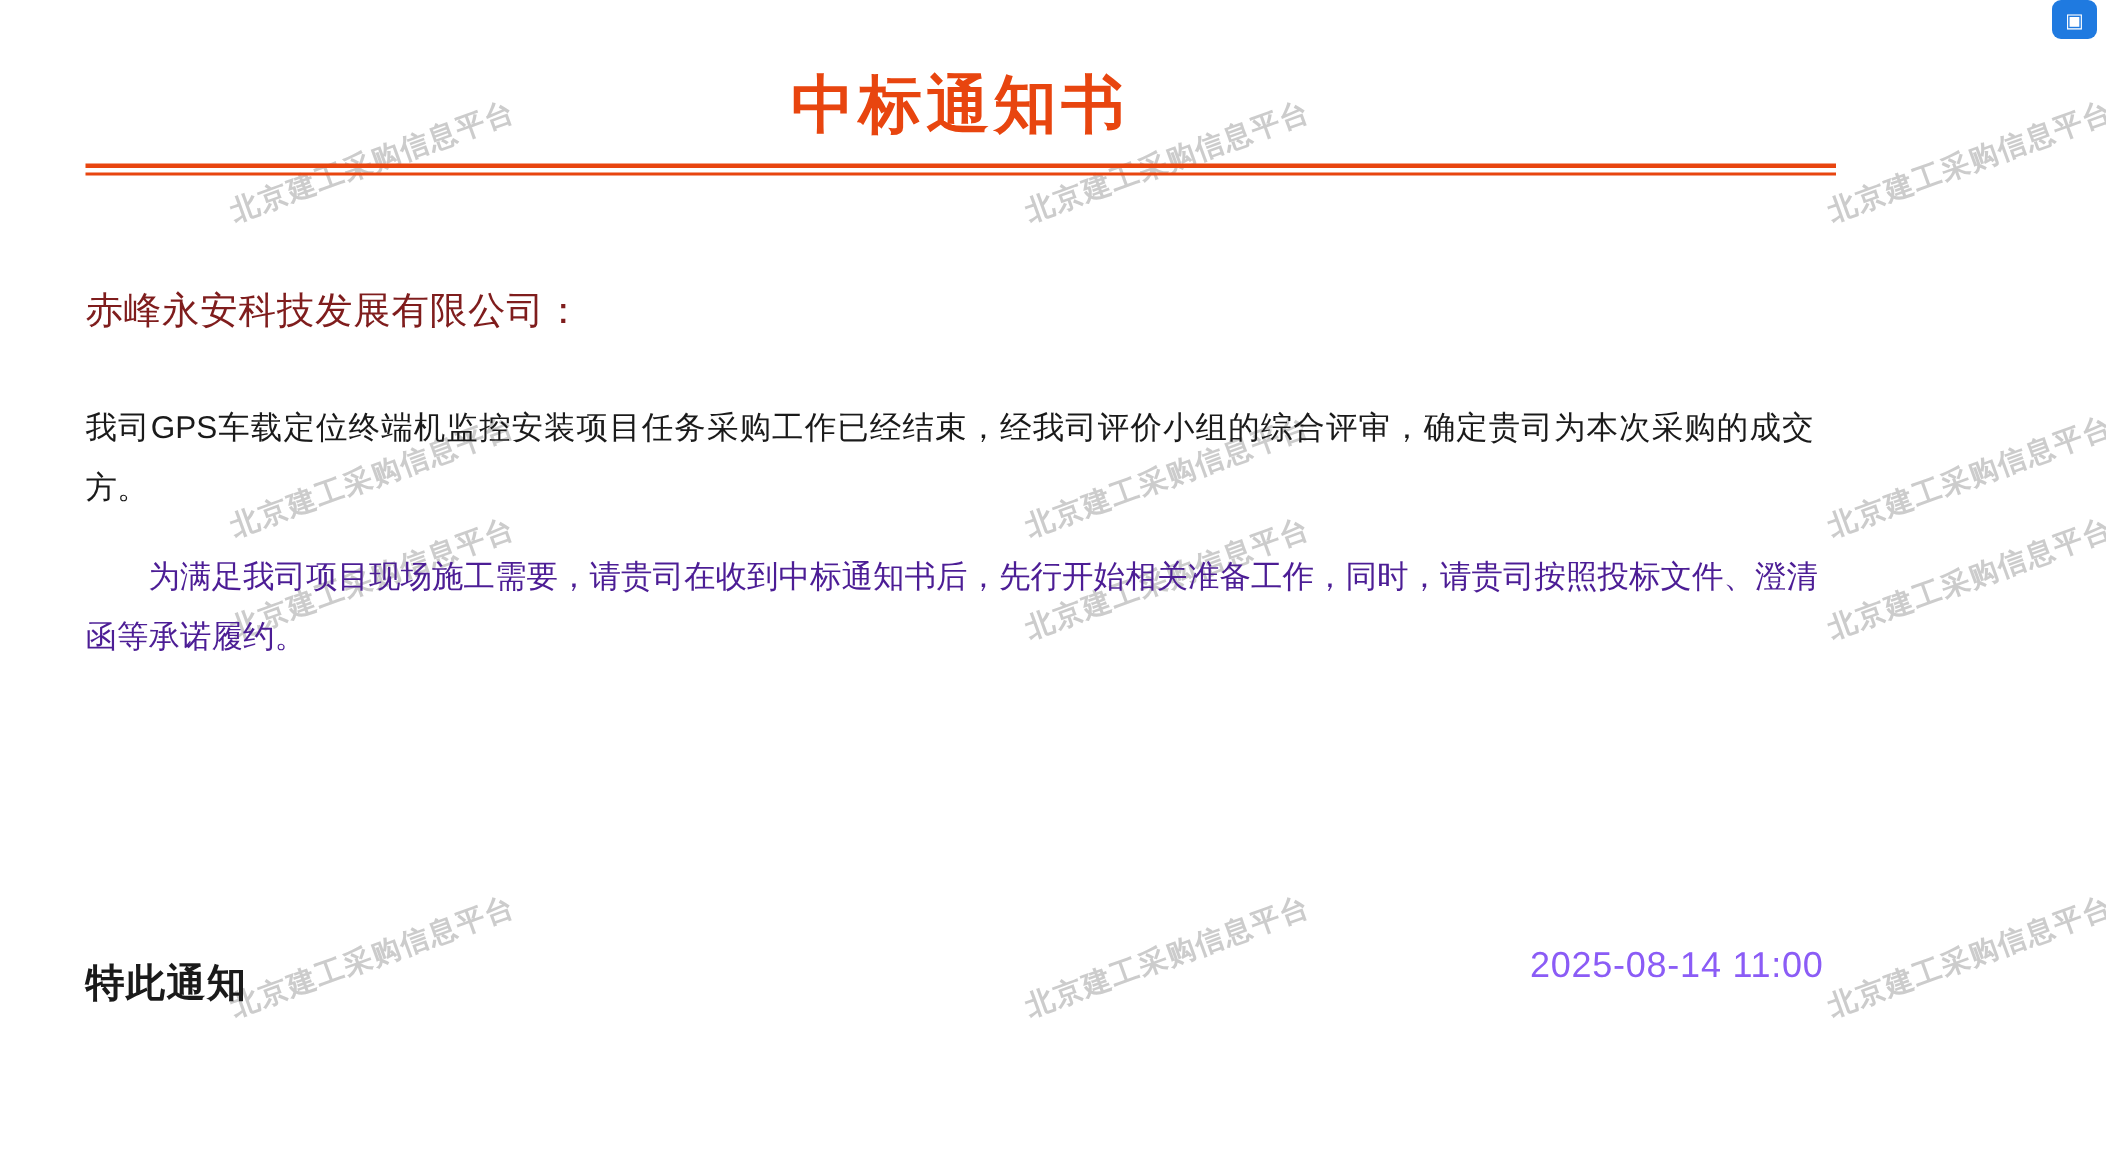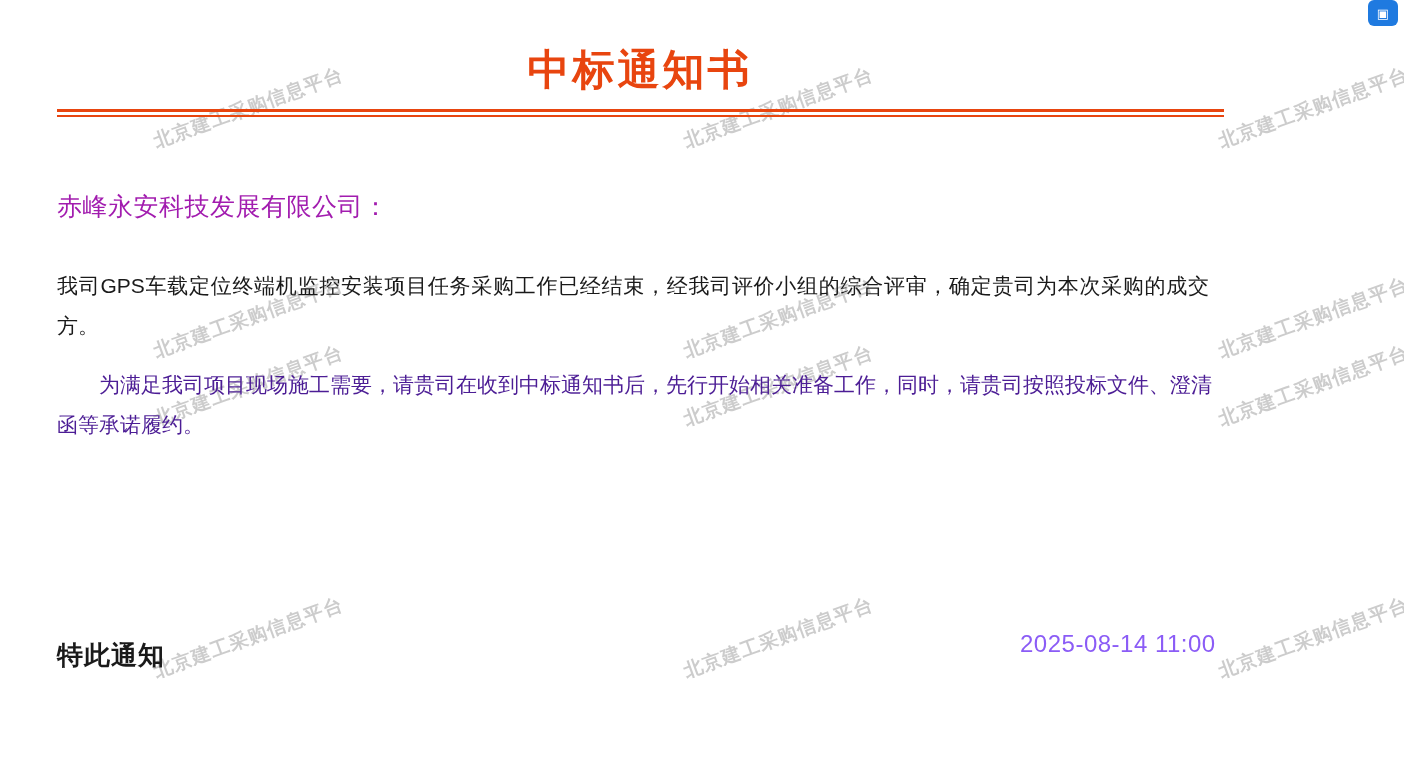--- a/index.html
+++ b/index.html
@@ -93,21 +93,21 @@
     height: 2px;
     background: #e8450f;
   }
 
   #addressee {
     position: absolute;
     left: 57px;
     top: 190px;
     font-size: 25px;
     font-weight: 400;
-    color: #a21caf;
+    color: #7f1d1d;
     letter-spacing: 0.5px;
   }
 
   #para-1 {
     position: absolute;
     left: 57px;
     top: 266px;
     width: 1152px;
     font-size: 21px;
     line-height: 40px;

